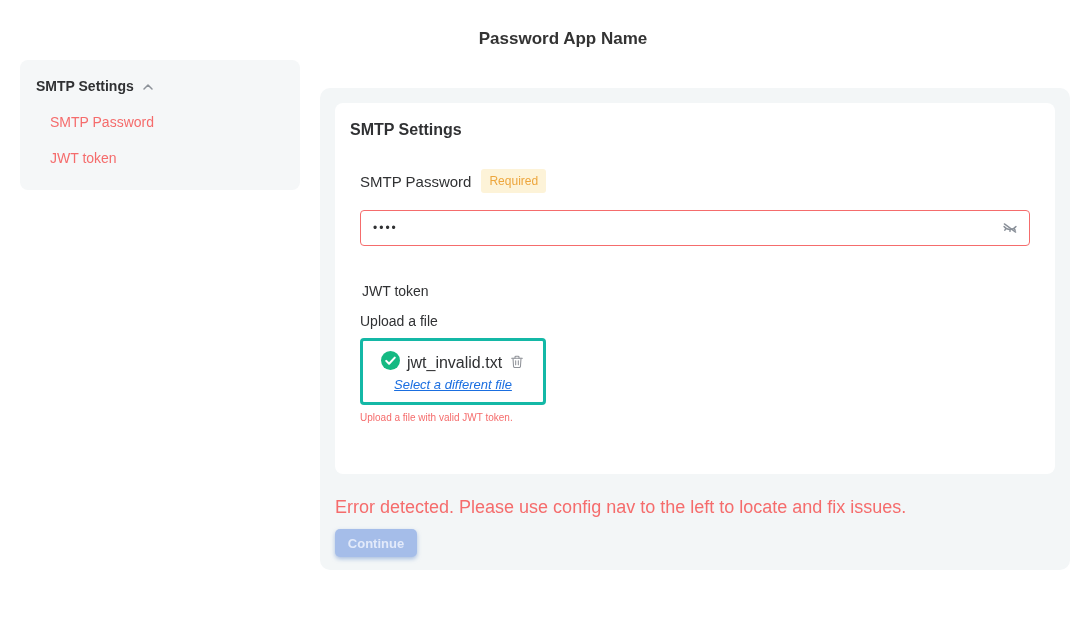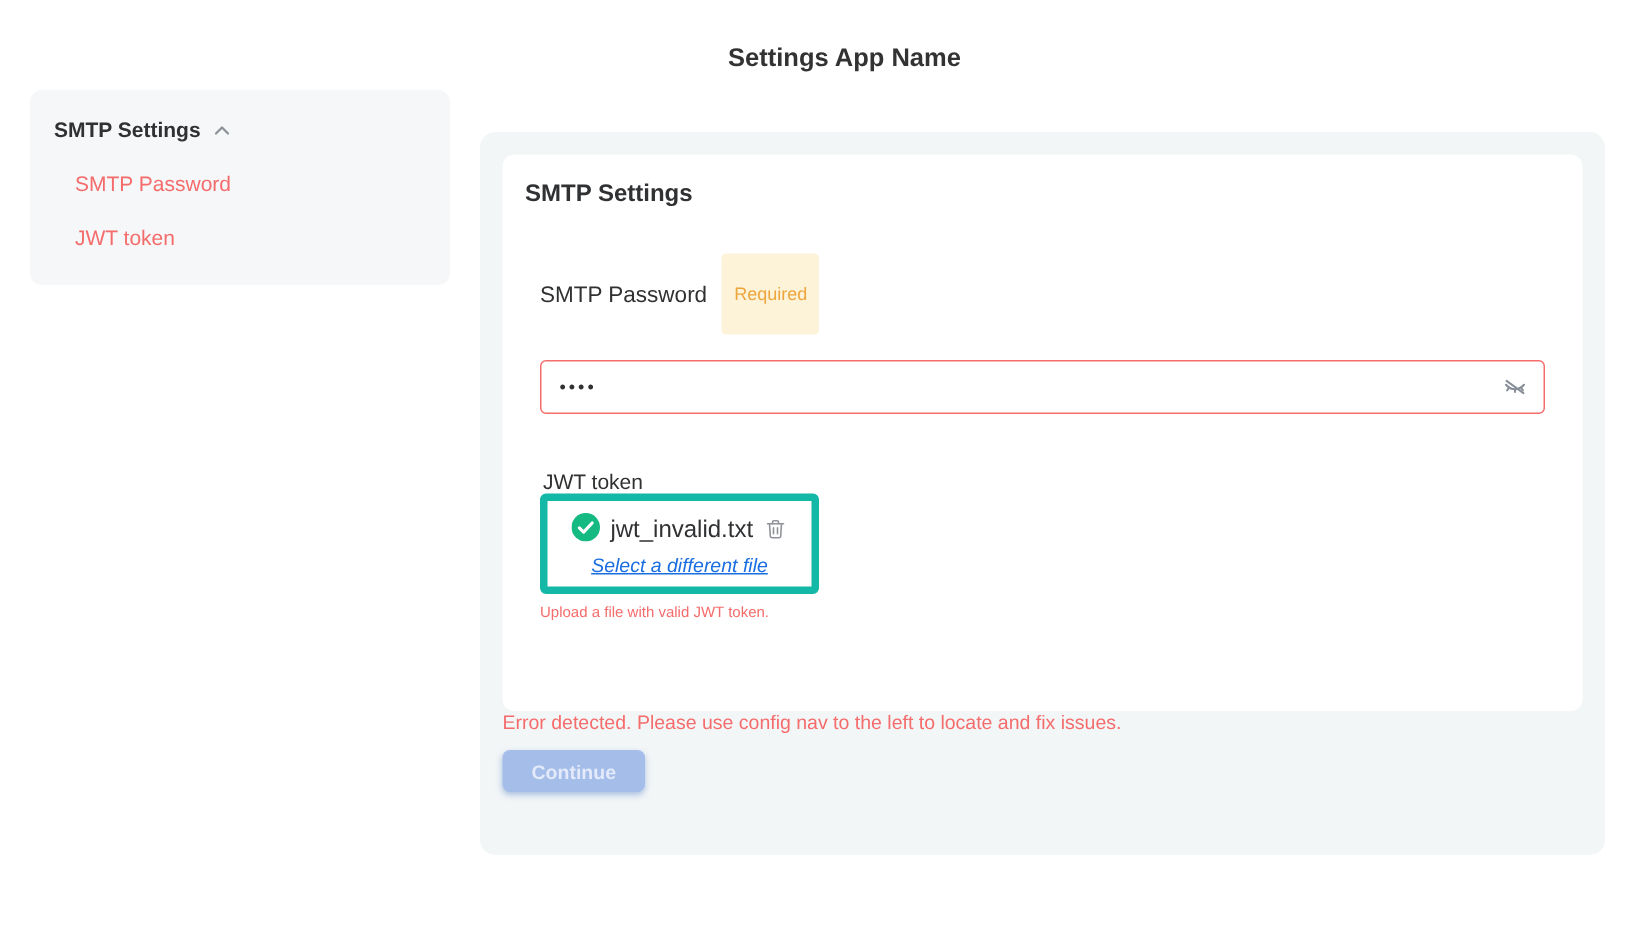--- a/index.html
+++ b/index.html
@@ -83,21 +83,21 @@
     display: flex;
     align-items: center;
     gap: 10px;
     margin-bottom: 17px;
   }
   .field-label { font-size: 15px; color: #303133; }
   .required-badge {
     font-size: 12px;
     color: #eda63d;
     background: #fdf3d8;
-    padding: 20px 8px;
+    padding: 5px 8px;
     border-radius: 3px;
   }
   .password-wrap {
     position: relative;
     width: 670px;
     height: 36px;
   }
   .password-input {
     width: 100%;
     height: 100%;
@@ -140,21 +140,21 @@
   }
   .upload-label {
     margin-top: 14px;
     margin-bottom: 9px;
     font-size: 14px;
     color: #303133;
   }
   .upload-box {
     width: 186px;
     height: 67px;
-    border: 5px solid #14b8a6;
+    border: 3px solid #14b8a6;
     border-radius: 4px;
     display: flex;
     flex-direction: column;
     align-items: center;
     justify-content: center;
     gap: 3px;
     background: #ffffff;
   }
   .upload-file-row {
     display: flex;
@@ -175,44 +175,45 @@
     text-decoration: underline;
     cursor: pointer;
     font-style: italic;
   }
   .upload-error {
     margin-top: 7px;
     font-size: 10px;
     color: #f56c6c;
   }
   .footer-error {
-    font-size: 13px;
+    margin-top: 23px;
+    font-size: 18px;
     color: #f56c6c;
   }
   .continue-btn {
     margin-top: 11px;
-    width: 95px;
+    width: 82px;
     height: 28px;
     background: #a5bde9;
     color: #e3eafa;
     border: none;
     border-radius: 5px;
     font-size: 13px;
     font-weight: bold;
     font-family: "Liberation Sans", sans-serif;
     box-shadow: 0 2px 4px rgba(110, 145, 205, 0.55);
     cursor: not-allowed;
   }
 </style>
 </head>
 <body>
 
 <div class="page">
 
-  <div class="page-title">Settings App Name</div>
+  <div class="page-title">Password App Name</div>
 
   <nav class="sidebar">
     <div class="sidebar-header">
       <span>SMTP Settings</span>
       <span class="chevron">
         <svg width="14" height="14" viewBox="0 0 14 14" fill="none" stroke="#8d9299" stroke-width="1.5" stroke-linecap="round" stroke-linejoin="round">
             <path d="M3 9l4-4 4 4"></path>
           </svg>
       </span>
     </div>
@@ -241,20 +242,21 @@
                 <path d="M6.6 12.8L5 15"></path>
                 <path d="M17.4 12.8L19 15"></path>
                 <path d="M4.5 6.5l15 11"></path>
               </svg>
             </span>
           </button>
         </div>
 
 
         <div class="jwt-label">JWT token</div>
+        <div class="upload-label">Upload a file</div>
 
         <div class="upload-box">
           <div class="upload-file-row">
             <span>
               <svg width="19" height="19" viewBox="0 0 20 20">
                 <circle cx="10" cy="10" r="10" fill="#15b982"></circle>
                 <path d="M5.5 10.4l3 3 6-6.4" stroke="#ffffff" stroke-width="2.2" fill="none" stroke-linecap="round" stroke-linejoin="round"></path>
               </svg>
             </span>
             <span class="file-name">jwt_invalid.txt</span>

